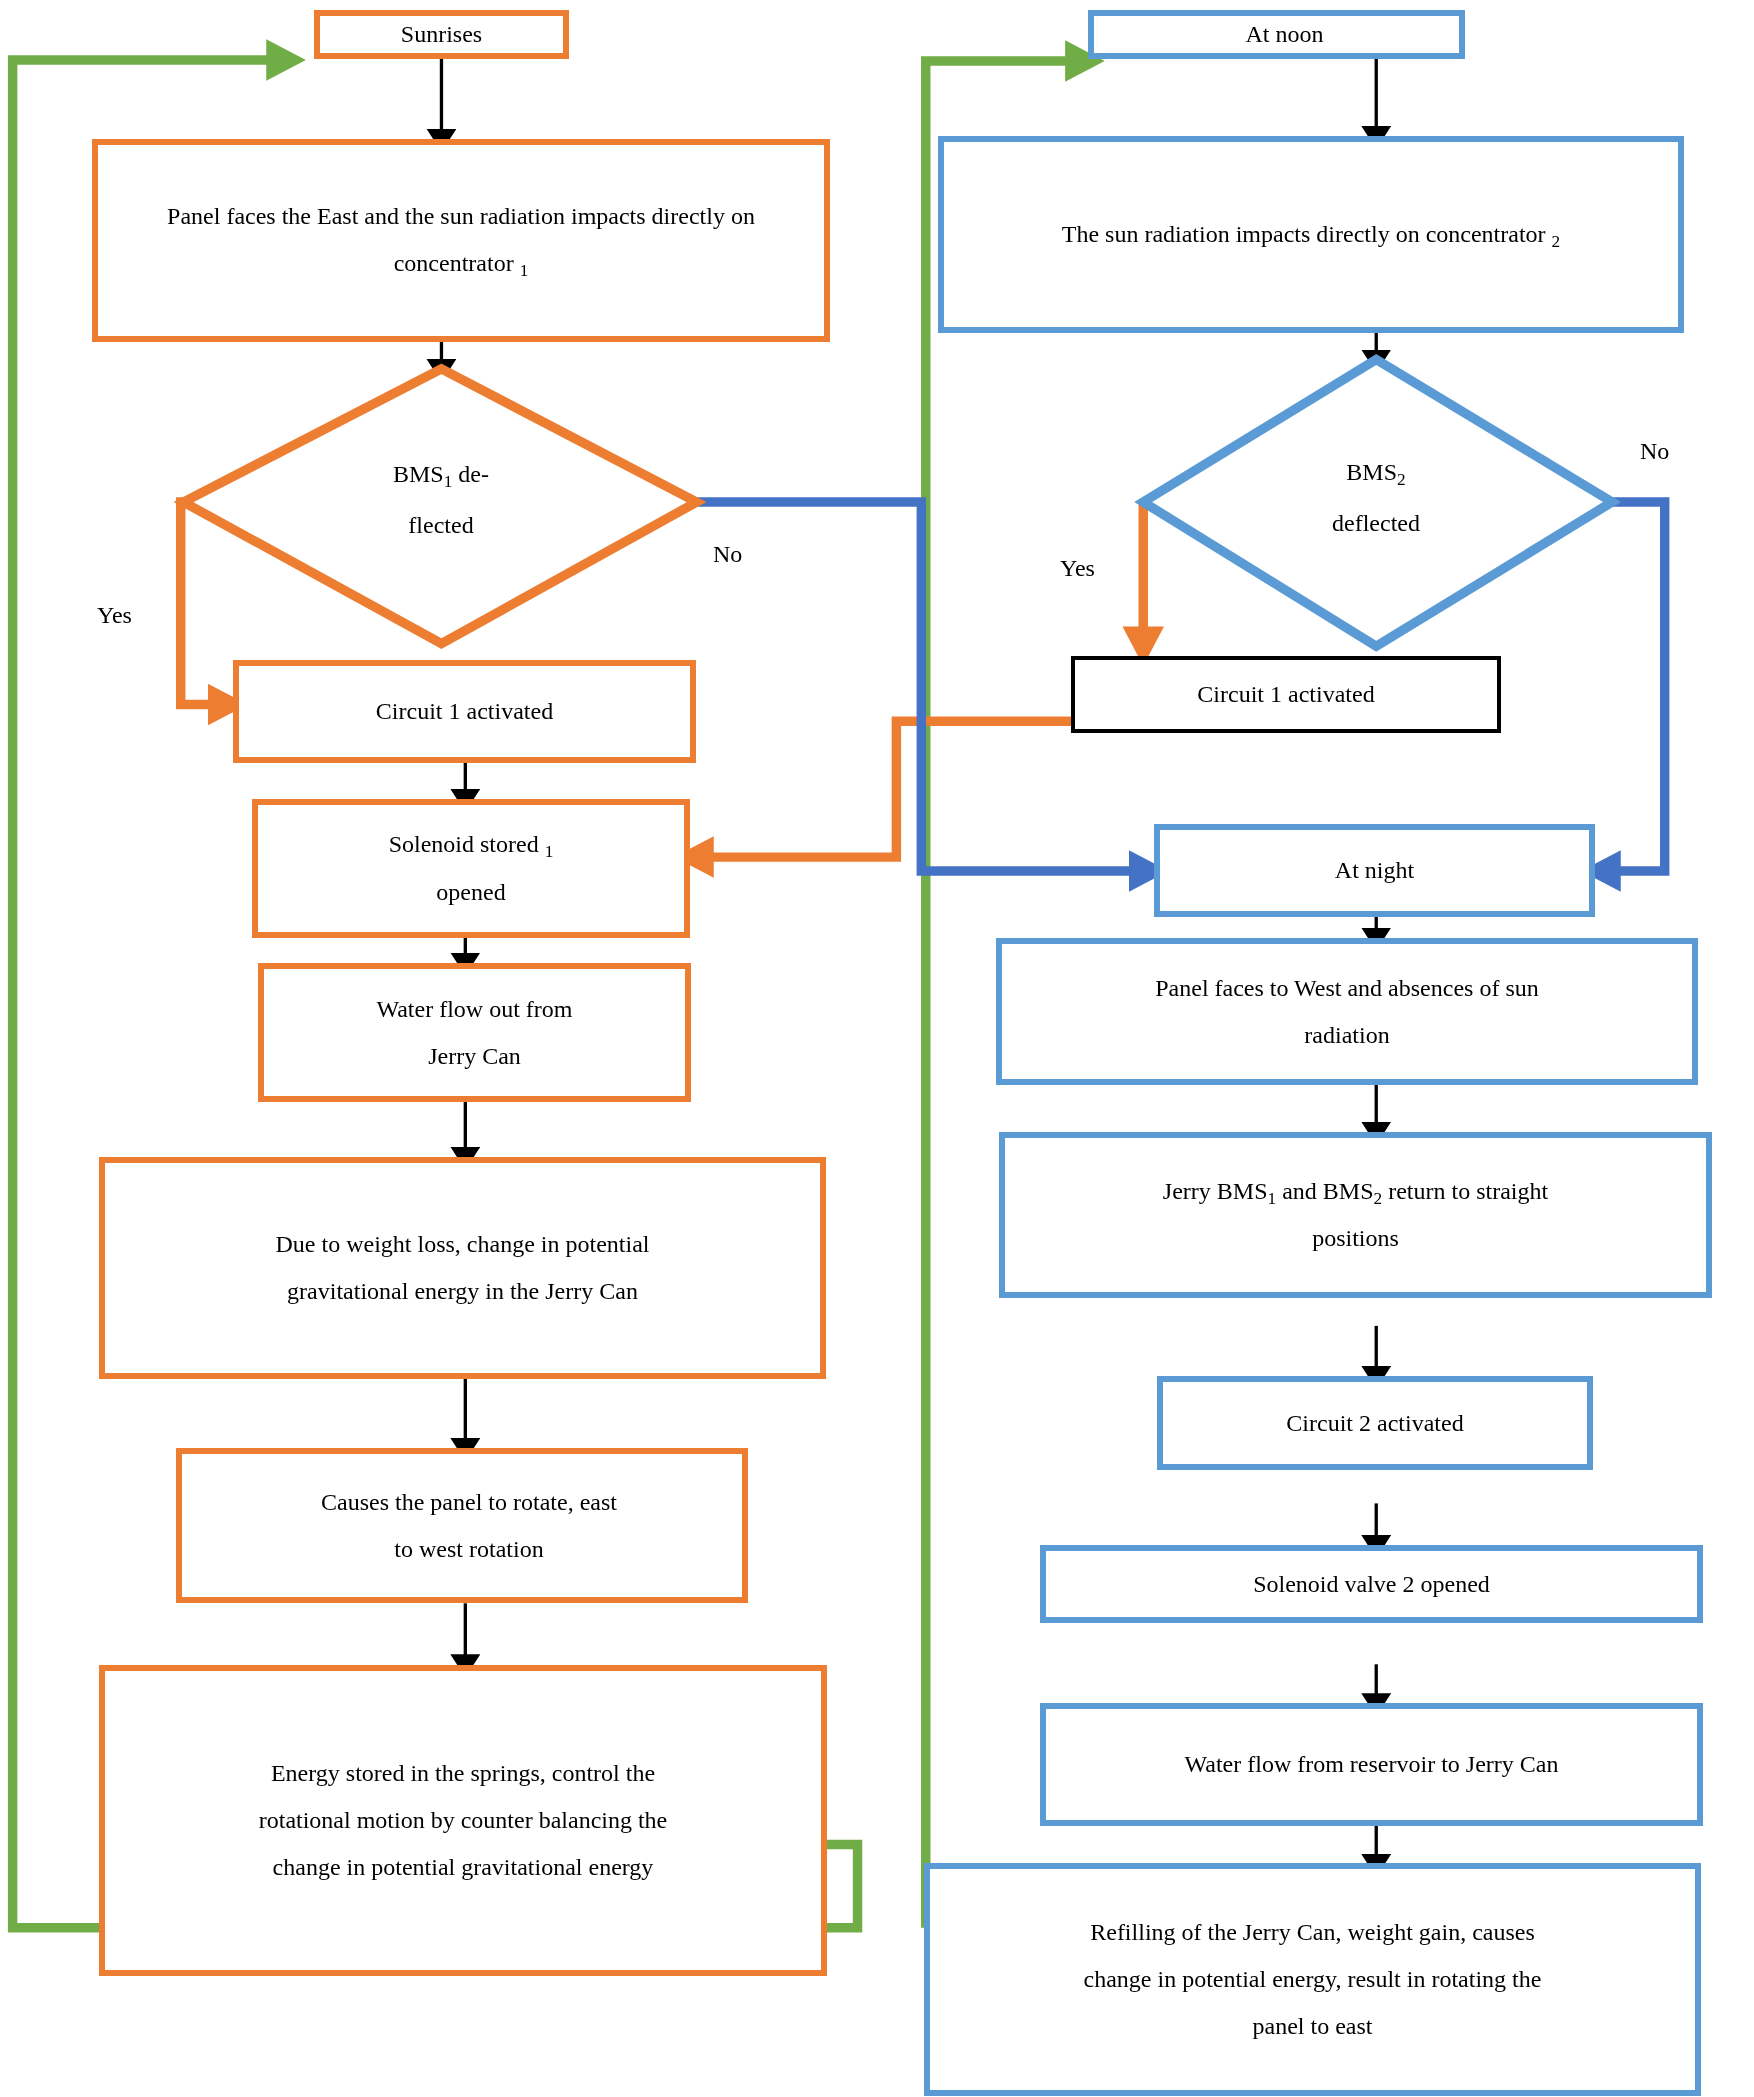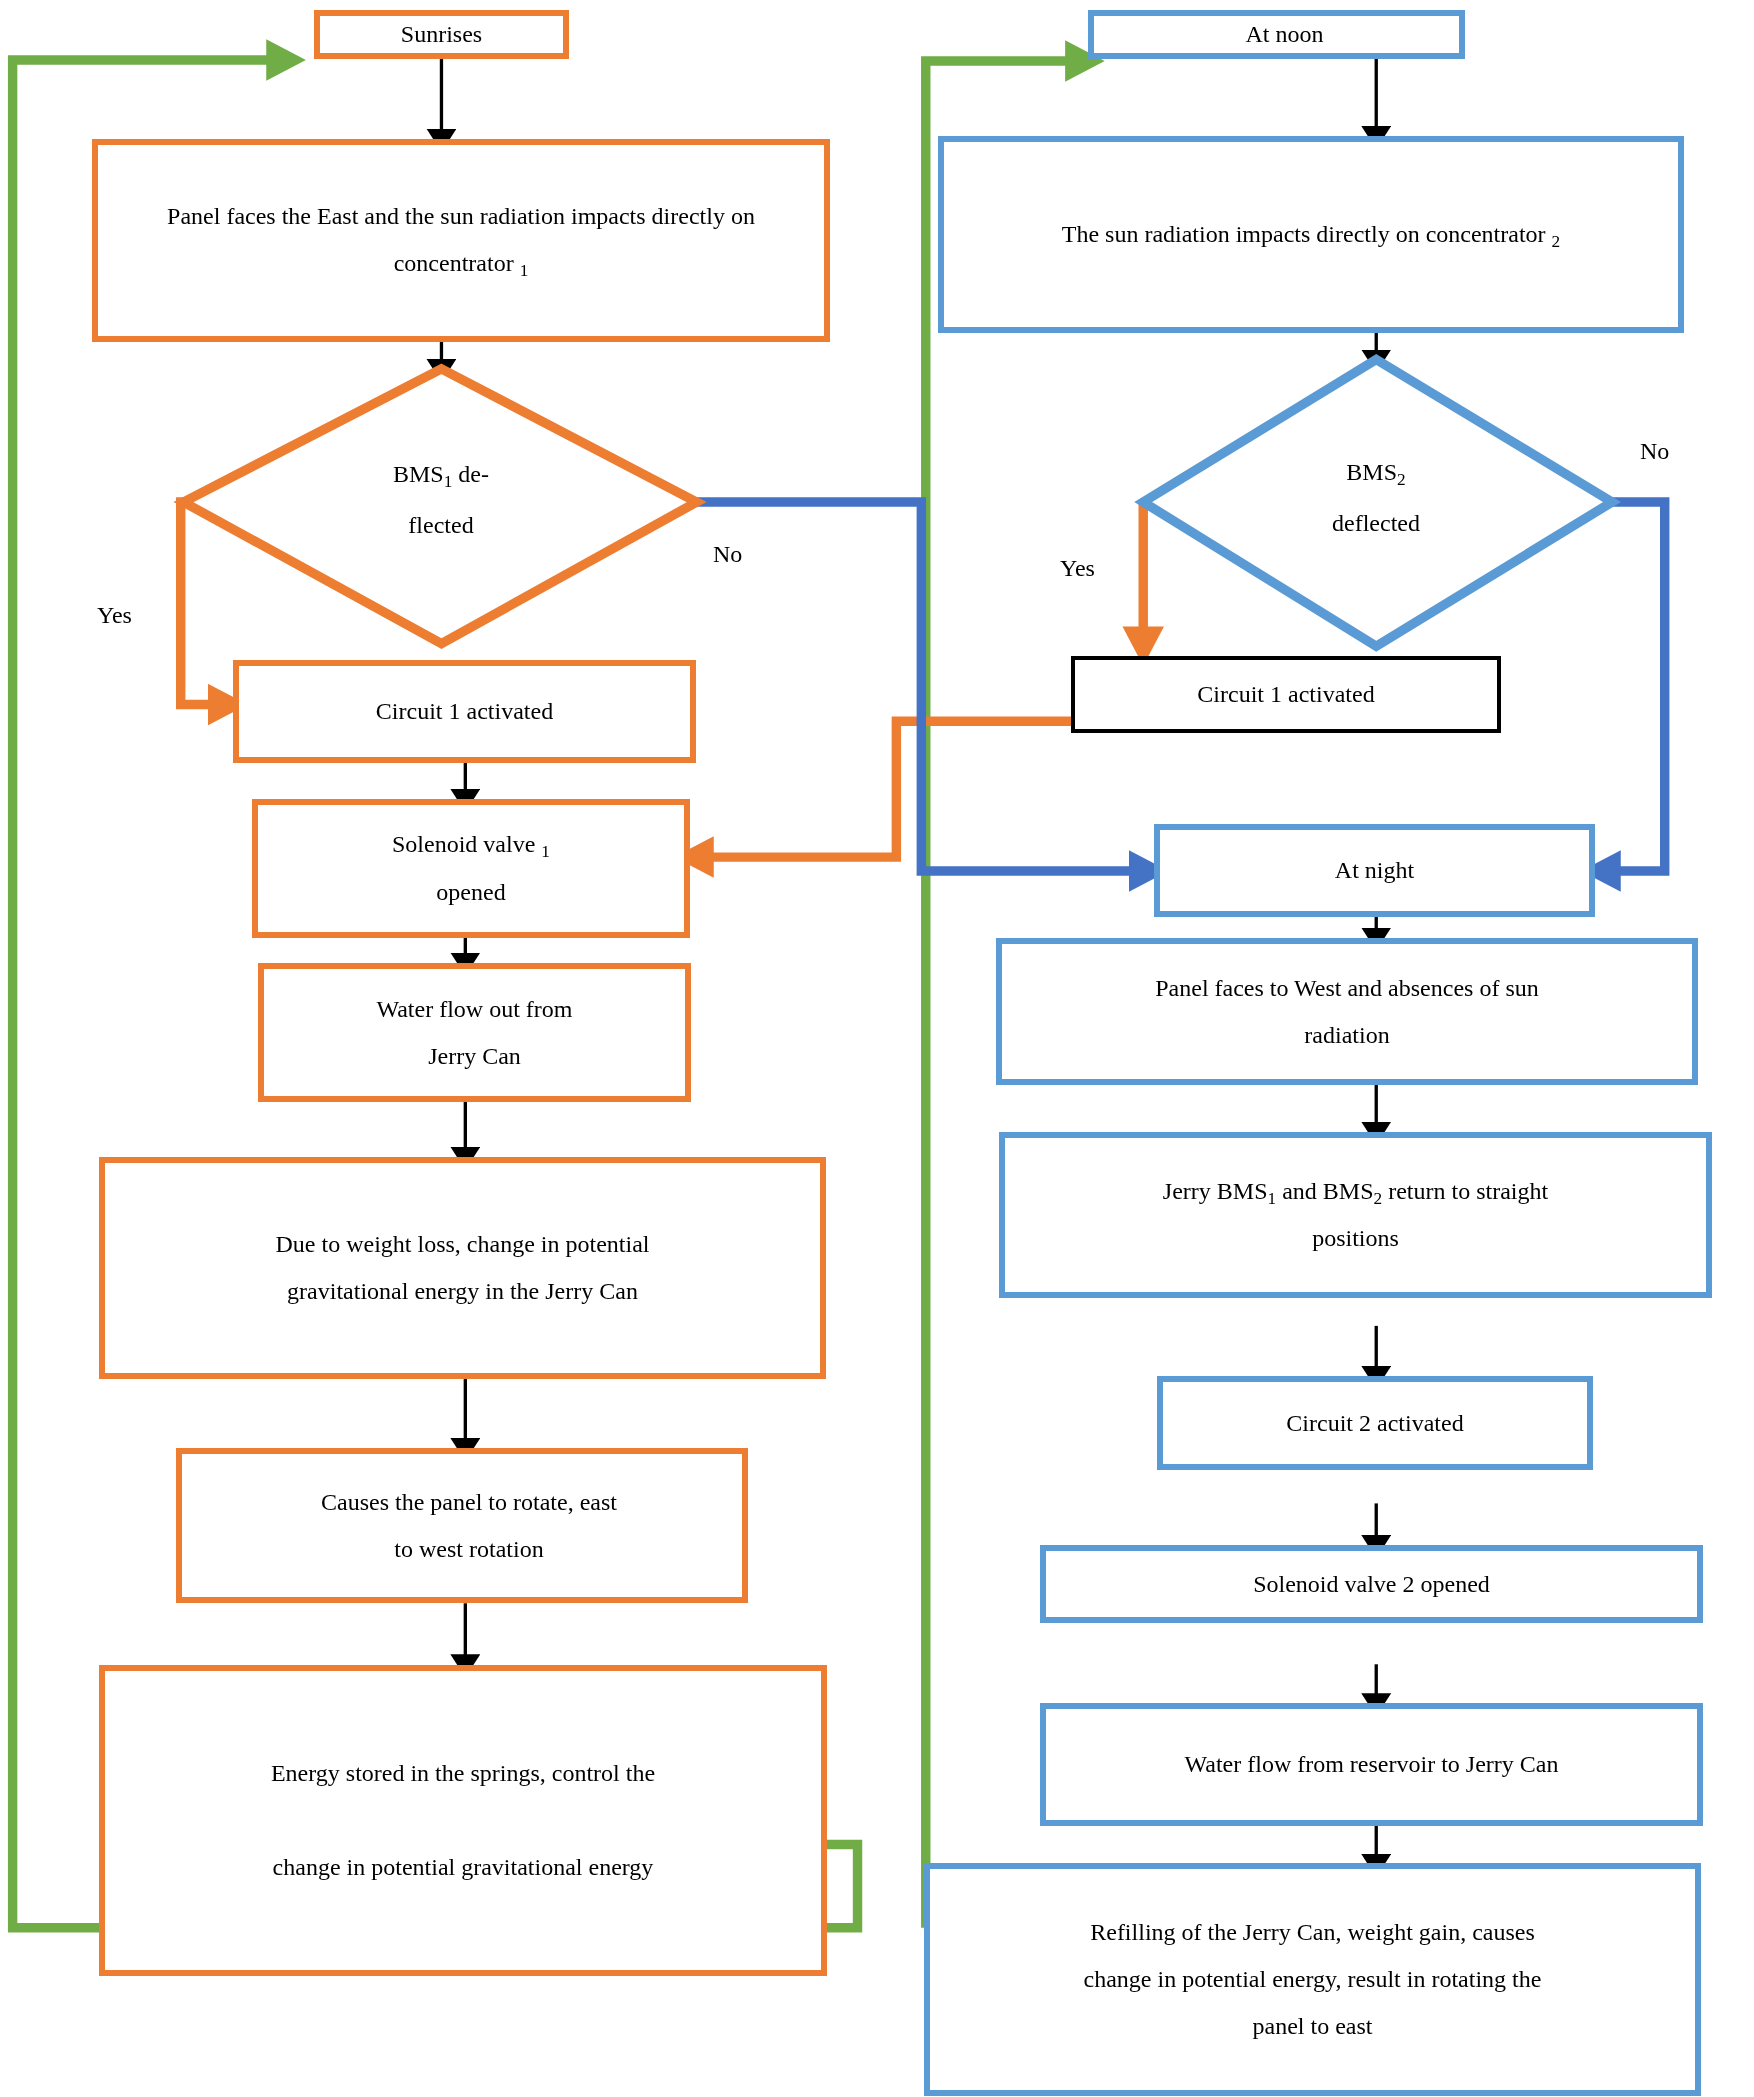--- a/index.html
+++ b/index.html
@@ -114,21 +114,21 @@
 
   <div class="elabel fs50" style="left:97px;top:602px;">Yes</div>
   <div class="elabel fs50" style="left:713px;top:541px;">No</div>
 
   <div class="node orange fs50" style="left:233px;top:660px;width:463px;height:103px;">
     <span class="txt">Circuit 1 activated</span>
   </div>
 
   <div class="node orange fs50" style="left:252px;top:799px;width:438px;height:139px;">
     <span class="txt">
-      <span>Solenoid valve </span><sub>1</sub><br>
+      <span>Solenoid stored </span><sub>1</sub><br>
       <span>opened</span>
     </span>
   </div>
 
   <div class="node orange fs50" style="left:258px;top:963px;width:433px;height:139px;">
     <span class="txt">
       <span>Water flow out from</span><br>
       <span>Jerry Can</span>
     </span>
   </div>
@@ -143,21 +143,21 @@
   <div class="node orange fs50" style="left:176px;top:1448px;width:572px;height:155px;padding-left:14px;">
     <span class="txt">
       <span>Causes the panel to rotate, east</span><br>
       <span>to west rotation</span>
     </span>
   </div>
 
   <div class="node orange fs50" style="left:99px;top:1665px;width:728px;height:311px;">
     <span class="txt">
       <span>Energy stored in the springs, control the</span><br>
-      <br>
+      <span>rotational motion by counter balancing the</span><br>
       <span>change in potential gravitational energy</span>
     </span>
   </div>
 
   <div class="node blue fs50" style="left:1088px;top:10px;width:377px;height:49px;padding-left:16px;">
     <span class="txt">At noon</span>
   </div>
 
   <div class="node blue fs50" style="left:938px;top:136px;width:746px;height:197px;">
     <span class="txt">

